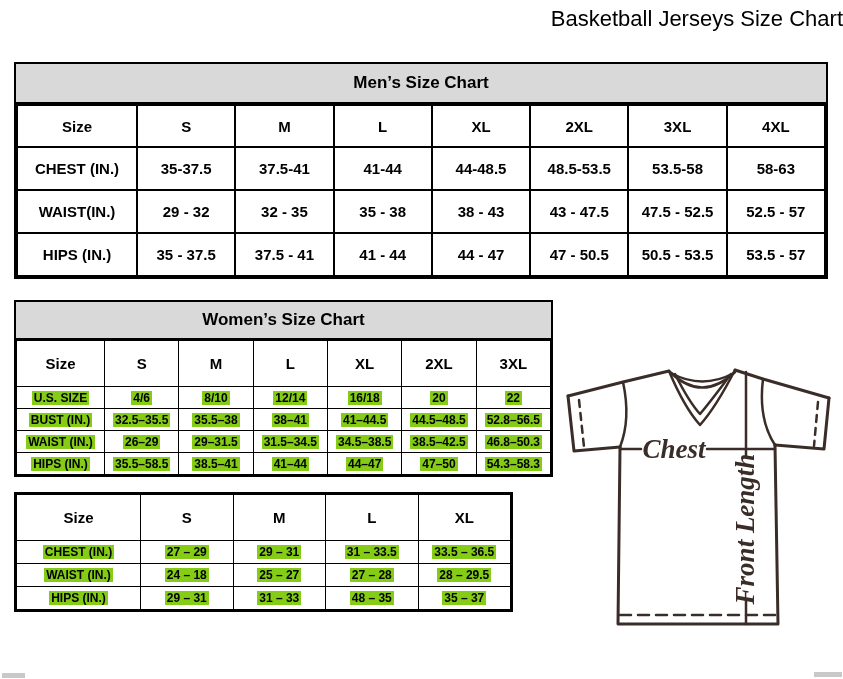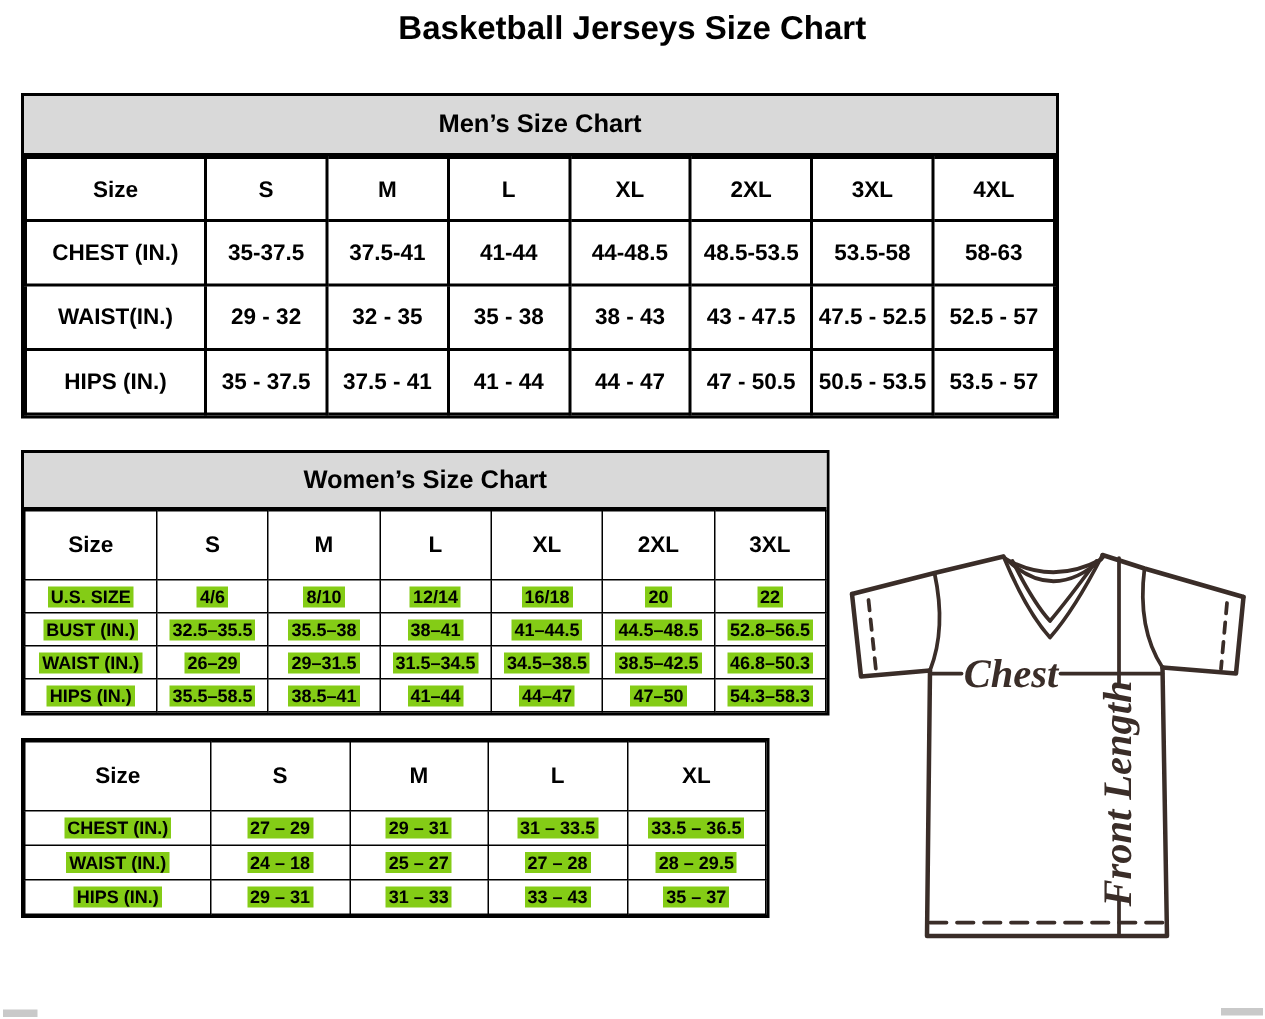--- a/index.html
+++ b/index.html
@@ -4,38 +4,38 @@
 <style>
   html,body{margin:0;padding:0;}
   body{
     width:843px;height:679px;position:relative;overflow:hidden;
     background:#ffffff;
     font-family:"Liberation Sans", sans-serif;
     color:#000;
   }
   .page-title{
     position:absolute;left:0;top:6px;width:843px;
-    text-align:center;font-size:22px;font-weight:bold;
+    text-align:right;font-size:22px;font-weight:normal;
   }
   .chart{
     position:absolute;border:2px solid #000;background:#fff;box-sizing:border-box;
   }
   .band{
     background:var(--header-bg,#d9d9d9);
     border-bottom:2px solid #000;
     display:flex;align-items:center;justify-content:center;
     font-weight:bold;font-size:17px;
   }
   table{width:100%;border-collapse:collapse;table-layout:fixed;}
   th,td{
     border:1px solid #000;text-align:center;vertical-align:middle;
     font-weight:bold;padding:0;overflow:hidden;white-space:nowrap;
   }
   
-  #mens-chart{left:14px;top:62px;width:692px;}
+  #mens-chart{left:14px;top:62px;width:814px;}
   #mens-chart .band{height:38px;}
   #mens-chart th,#mens-chart td{border-width:2px;font-size:15px;}
   #mens-chart thead tr{height:42px;}
   #mens-chart tbody tr{height:43px;}
   
   #womens-chart{left:14px;top:300px;width:539px;}
   #womens-chart .band{height:36px;}
   #womens-chart thead tr{height:46px;font-size:15px;}
   #womens-chart tbody tr{height:22px;font-size:12px;}
   
@@ -215,21 +215,21 @@
           <th><span class="hl">WAIST (IN.)</span></th>
           <td><span class="hl">24 – 18</span></td>
           <td><span class="hl">25 – 27</span></td>
           <td><span class="hl">27 – 28</span></td>
           <td><span class="hl">28 – 29.5</span></td>
         </tr>
         <tr>
           <th><span class="hl">HIPS (IN.)</span></th>
           <td><span class="hl">29 – 31</span></td>
           <td><span class="hl">31 – 33</span></td>
-          <td><span class="hl">33 – 43</span></td>
+          <td><span class="hl">48 – 35</span></td>
           <td><span class="hl">35 – 37</span></td>
         </tr>
       </tbody>
     </table>
 </div>
 
 <svg id="jersey" width="286" height="322" viewBox="0 0 286 322" fill="none" stroke="#3a2d28" stroke-linecap="round" stroke-linejoin="round">
 
   <g stroke-width="3">
     <path d="M112,14 L66,25 L11,39"></path>

